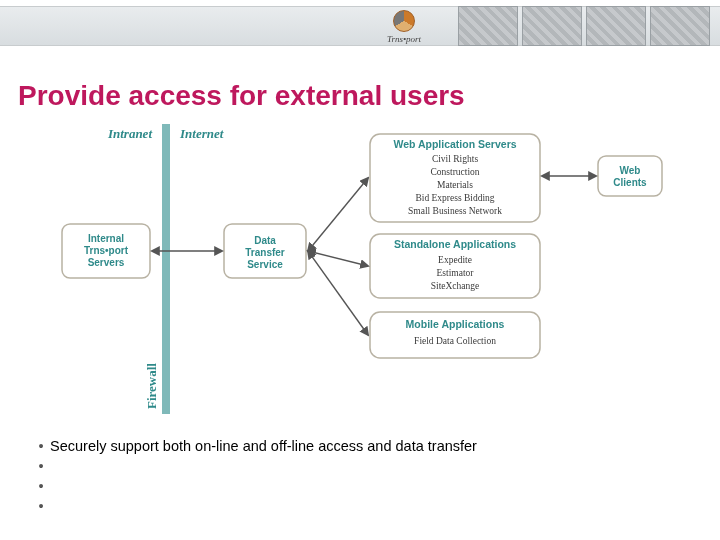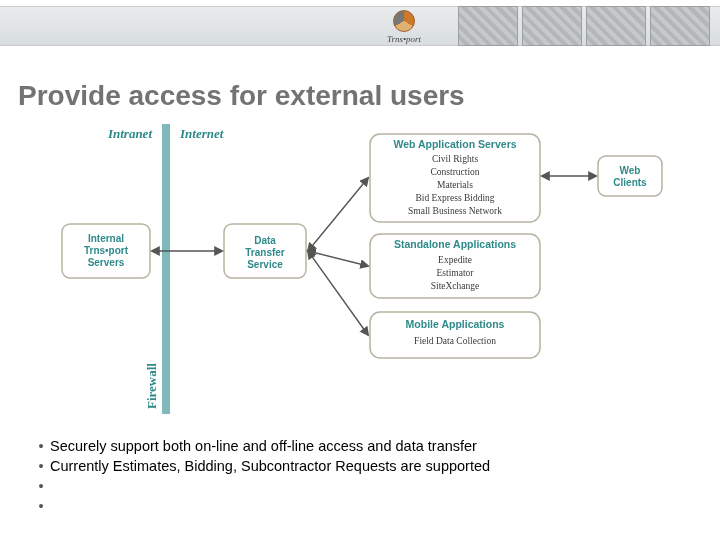--- a/index.html
+++ b/index.html
@@ -5,21 +5,21 @@
   * { box-sizing: border-box; margin: 0; padding: 0; }
   html, body { width: 720px; height: 540px; font-family: Arial, Helvetica, sans-serif; background: #fff; overflow: hidden; }
   .header-band { position: absolute; top: 0; left: 0; right: 0; height: 56px; }
   .header-strip { position: absolute; top: 6px; left: 0; right: 0; height: 40px; background: linear-gradient(#e9ecee,#d8dde0); border-top:1px solid #c8ccce; border-bottom:1px solid #c8ccce; }
   .header-logo { position:absolute; left:374px; top:4px; width:60px; height:46px; display:flex; flex-direction:column; align-items:center; justify-content:center; }
   .header-logo .ball { width:22px; height:22px; border-radius:50%; background: conic-gradient(#cc7a2a 0 120deg,#e0b070 120deg 240deg,#777 240deg 360deg); border:1px solid #a06028;}
   .header-logo .txt { font: italic 9px Georgia, serif; color:#444; margin-top:2px;}
   .header-tiles { position:absolute; right:10px; top:6px; height:40px; display:flex; gap:4px; }
   .header-tiles .tile { width:60px; height:40px; background:#bcbfc2; border:1px solid #9aa0a4; background-image: repeating-linear-gradient(45deg,#c6c9cc 0 4px,#b3b7ba 4px 8px); }
 
-  .title { position:absolute; left:18px; top:80px; font-size:28px; color:#737373; }
+  .title { position:absolute; left:18px; top:80px; font-size:28px; color:#be185d; }
 
   svg.diagram { position:absolute; left:52px; top:124px; }
 
   .bullets { position:absolute; left:32px; top:436px; right:20px; }
   .bullets .row { display:flex; align-items:flex-start; font-size:14.5px; color:#000; line-height:1.38; }
   .bullets .dot { width:18px; text-align:center; color:#555; }
 </style>
 </head>
 <body>
 
@@ -104,21 +104,20 @@
   </g>
 </svg>
 
 <div class="bullets">
   <div class="row">
       <span class="dot">•</span>
       <span>Securely support both on-line and off-line access and data transfer</span>
     </div>
   <div class="row">
       <span class="dot">•</span>
-      <span>Currently Estimates, Bidding, Subcontractor Requests are supported</span>
     </div>
   <div class="row">
       <span class="dot">•</span>
     </div>
   <div class="row">
       <span class="dot">•</span>
     </div>
 </div>
 
 </body></html>

